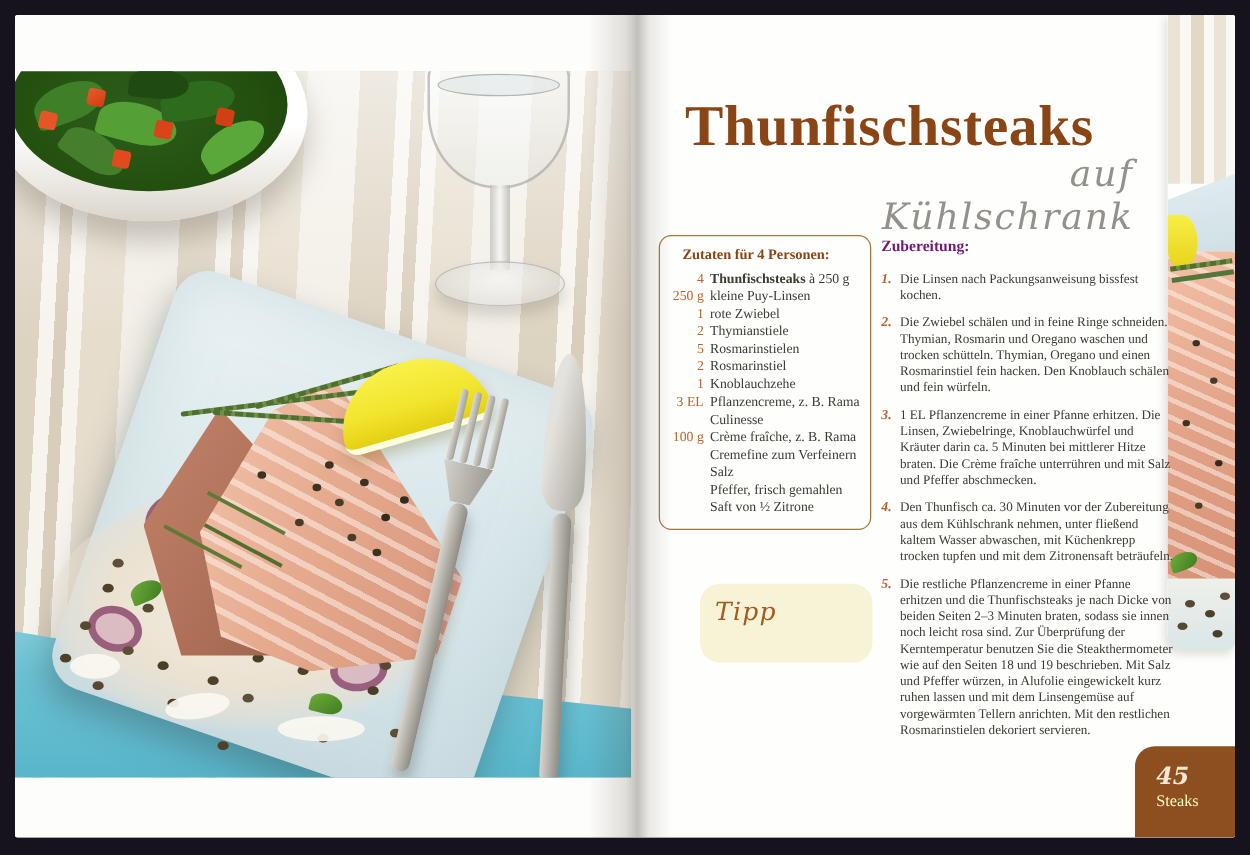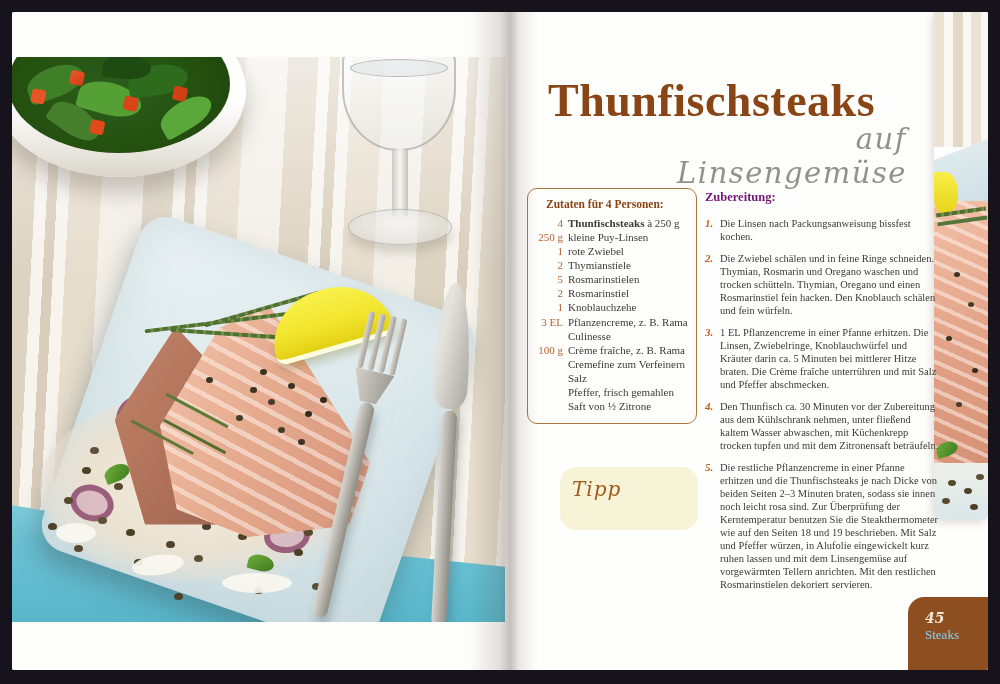--- a/index.html
+++ b/index.html
@@ -149,22 +149,22 @@
       linear-gradient(160deg,#f2c0a6 0%,#e2a287 55%,#d69276 100%); }
   .s-bottom { height:65px; background:linear-gradient(180deg,#eef0ea,#d8e5e8); }
   .s-lemon { position:absolute; left:0; top:160px; width:24px; height:42px; background:linear-gradient(180deg,#f7ee46,#e8d41c); border-radius:0 60% 55% 45%; }
   .s-herb { position:absolute; left:2px; top:198px; width:50px; height:4px; background:repeating-linear-gradient(90deg,#4f7030 0 5px,#6d8f46 5px 8px); transform:rotate(-8deg); box-shadow:0 9px 0 #55763a; }
   .s-pepper { position:absolute; left:20px; top:260px; width:6px; height:5px; border-radius:50%; background:#3c3322; box-shadow:14px 30px 0 #463c28,-8px 64px 0 #3c3322,18px 96px 0 #332b1c,2px 130px 0 #463c28; }
   .s-basil { position:absolute; left:2px; top:430px; width:22px; height:14px; border-radius:50% 50% 50% 8%; background:linear-gradient(135deg,#6fae3c,#3e7a1f); transform:rotate(-18deg); }
   .s-lentils { position:absolute; left:14px; top:468px; width:8px; height:6px; border-radius:50%; background:#57492f; box-shadow:16px 8px 0 #4e4128,28px -6px 0 #5d5036,-6px 18px 0 #57492f,22px 24px 0 #4a3e26; }
 
   
   .tab { position:absolute; left:403px; top:585px; width:80px; height:73px; background:#8d4f1f; border-radius:16px 0 0 0; }
-  .tab-num { font-family:"DejaVu Serif",serif; font-style:italic; font-weight:bold; font-size:14px; color:#f3e7d3; margin:13px 0 1px 17px; }
-  .tab-label { font-size:13px; color:#7dd3fc; margin-left:17px; }
+  .tab-num { font-family:"DejaVu Serif",serif; font-style:italic; font-weight:bold; font-size:19px; color:#f3e7d3; margin:13px 0 1px 17px; }
+  .tab-label { font-size:13px; color:#fef9c3; margin-left:17px; }
 </style>
 </head>
 <body>
 
 <div class="book">
 
   <div class="page-left">
     <div class="photo">
       <div class="photo-wash"></div>
 
@@ -237,21 +237,21 @@
       <div class="s-tuna"></div>
       <div class="s-bottom"></div>
       <div class="s-lemon"></div>
       <div class="s-herb"></div>
       <div class="s-pepper"></div>
       <div class="s-basil"></div>
       <div class="s-lentils"></div>
     </div>
 
     <h1 class="title">Thunfischsteaks</h1>
-    <div class="subtitle">auf Linsengemüse</div>
+    <div class="subtitle">auf Kühlschrank</div>
 
     <div class="ing-box">
       <div class="ing-head">Zutaten für 4 Personen:</div>
       <div>
 
           <div class="ing-row">
             <span class="ing-qty">4</span>
             <span class="ing-name"><b>Thunfischsteaks</b><span> à 250 g</span></span>
           </div>
 

